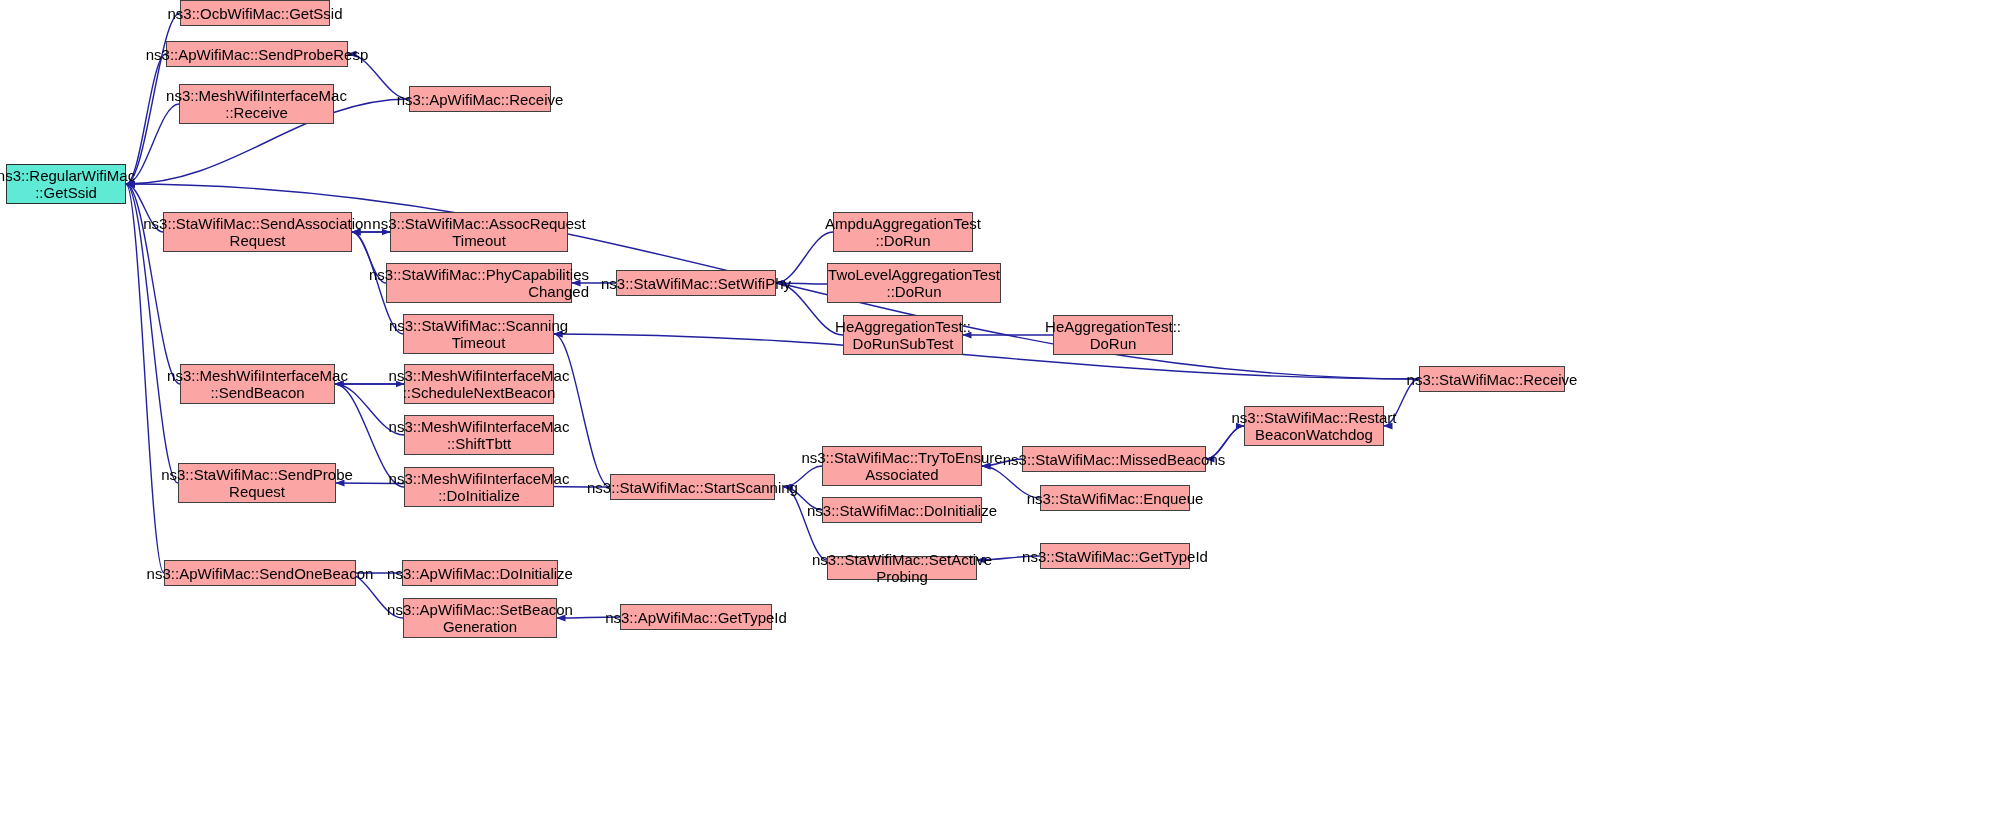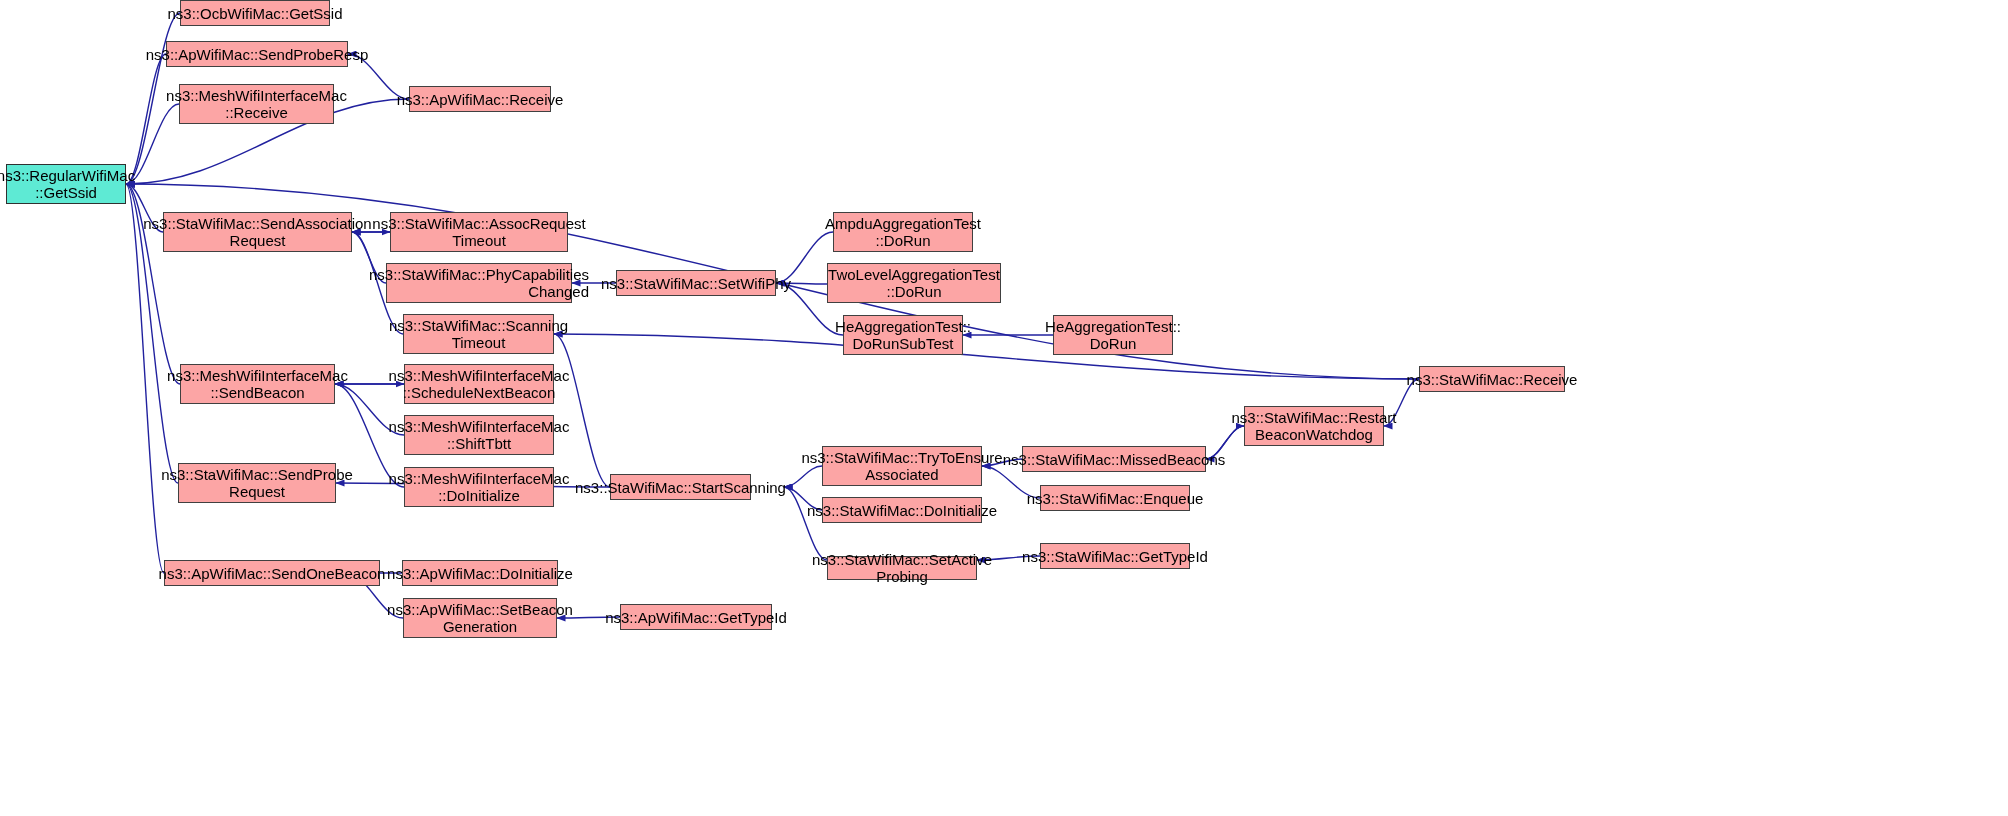--- a/index.html
+++ b/index.html
@@ -126,31 +126,31 @@
       <div class="node" style="left: 180px; top: 364px; width: 155px; height: 40px;"><span class="node-label">ns3::MeshWifiInterfaceMac
 ::SendBeacon</span></div>
       <div class="node" style="left: 404px; top: 364px; width: 150px; height: 40px;"><span class="node-label">ns3::MeshWifiInterfaceMac
 ::ScheduleNextBeacon</span></div>
       <div class="node" style="left: 404px; top: 415px; width: 150px; height: 40px;"><span class="node-label">ns3::MeshWifiInterfaceMac
 ::ShiftTbtt</span></div>
       <div class="node" style="left: 404px; top: 467px; width: 150px; height: 40px;"><span class="node-label">ns3::MeshWifiInterfaceMac
 ::DoInitialize</span></div>
       <div class="node" style="left: 178px; top: 463px; width: 158px; height: 40px;"><span class="node-label">ns3::StaWifiMac::SendProbe
 Request</span></div>
-      <div class="node" style="left: 610px; top: 474px; width: 141px; height: 26px;"><span class="node-label">ns3::StaWifiMac::StartScanning</span></div>
+      <div class="node" style="left: 610px; top: 474px; width: 165px; height: 26px;"><span class="node-label">ns3::StaWifiMac::StartScanning</span></div>
       <div class="node" style="left: 822px; top: 446px; width: 160px; height: 40px;"><span class="node-label">ns3::StaWifiMac::TryToEnsure
 Associated</span></div>
       <div class="node" style="left: 1022px; top: 446px; width: 184px; height: 26px;"><span class="node-label">ns3::StaWifiMac::MissedBeacons</span></div>
       <div class="node" style="left: 1040px; top: 485px; width: 150px; height: 26px;"><span class="node-label">ns3::StaWifiMac::Enqueue</span></div>
       <div class="node" style="left: 1244px; top: 406px; width: 140px; height: 40px;"><span class="node-label">ns3::StaWifiMac::Restart
 BeaconWatchdog</span></div>
       <div class="node" style="left: 822px; top: 497px; width: 160px; height: 26px;"><span class="node-label">ns3::StaWifiMac::DoInitialize</span></div>
       <div class="node" style="left: 827px; top: 556px; width: 150px; height: 24px;"><span class="node-label">ns3::StaWifiMac::SetActive
 Probing</span></div>
       <div class="node" style="left: 1040px; top: 543px; width: 150px; height: 26px;"><span class="node-label">ns3::StaWifiMac::GetTypeId</span></div>
-      <div class="node" style="left: 164px; top: 560px; width: 216px; height: 26px;"><span class="node-label">ns3::ApWifiMac::SendOneBeacon</span></div>
+      <div class="node" style="left: 164px; top: 560px; width: 192px; height: 26px;"><span class="node-label">ns3::ApWifiMac::SendOneBeacon</span></div>
       <div class="node" style="left: 402px; top: 560px; width: 156px; height: 26px;"><span class="node-label">ns3::ApWifiMac::DoInitialize</span></div>
       <div class="node" style="left: 403px; top: 598px; width: 154px; height: 40px;"><span class="node-label">ns3::ApWifiMac::SetBeacon
 Generation</span></div>
       <div class="node" style="left: 620px; top: 604px; width: 152px; height: 26px;"><span class="node-label">ns3::ApWifiMac::GetTypeId</span></div>
       <div class="node" style="left: 1419px; top: 366px; width: 146px; height: 26px;"><span class="node-label">ns3::StaWifiMac::Receive</span></div>
     </div>
 </div>
 
 </body></html>

